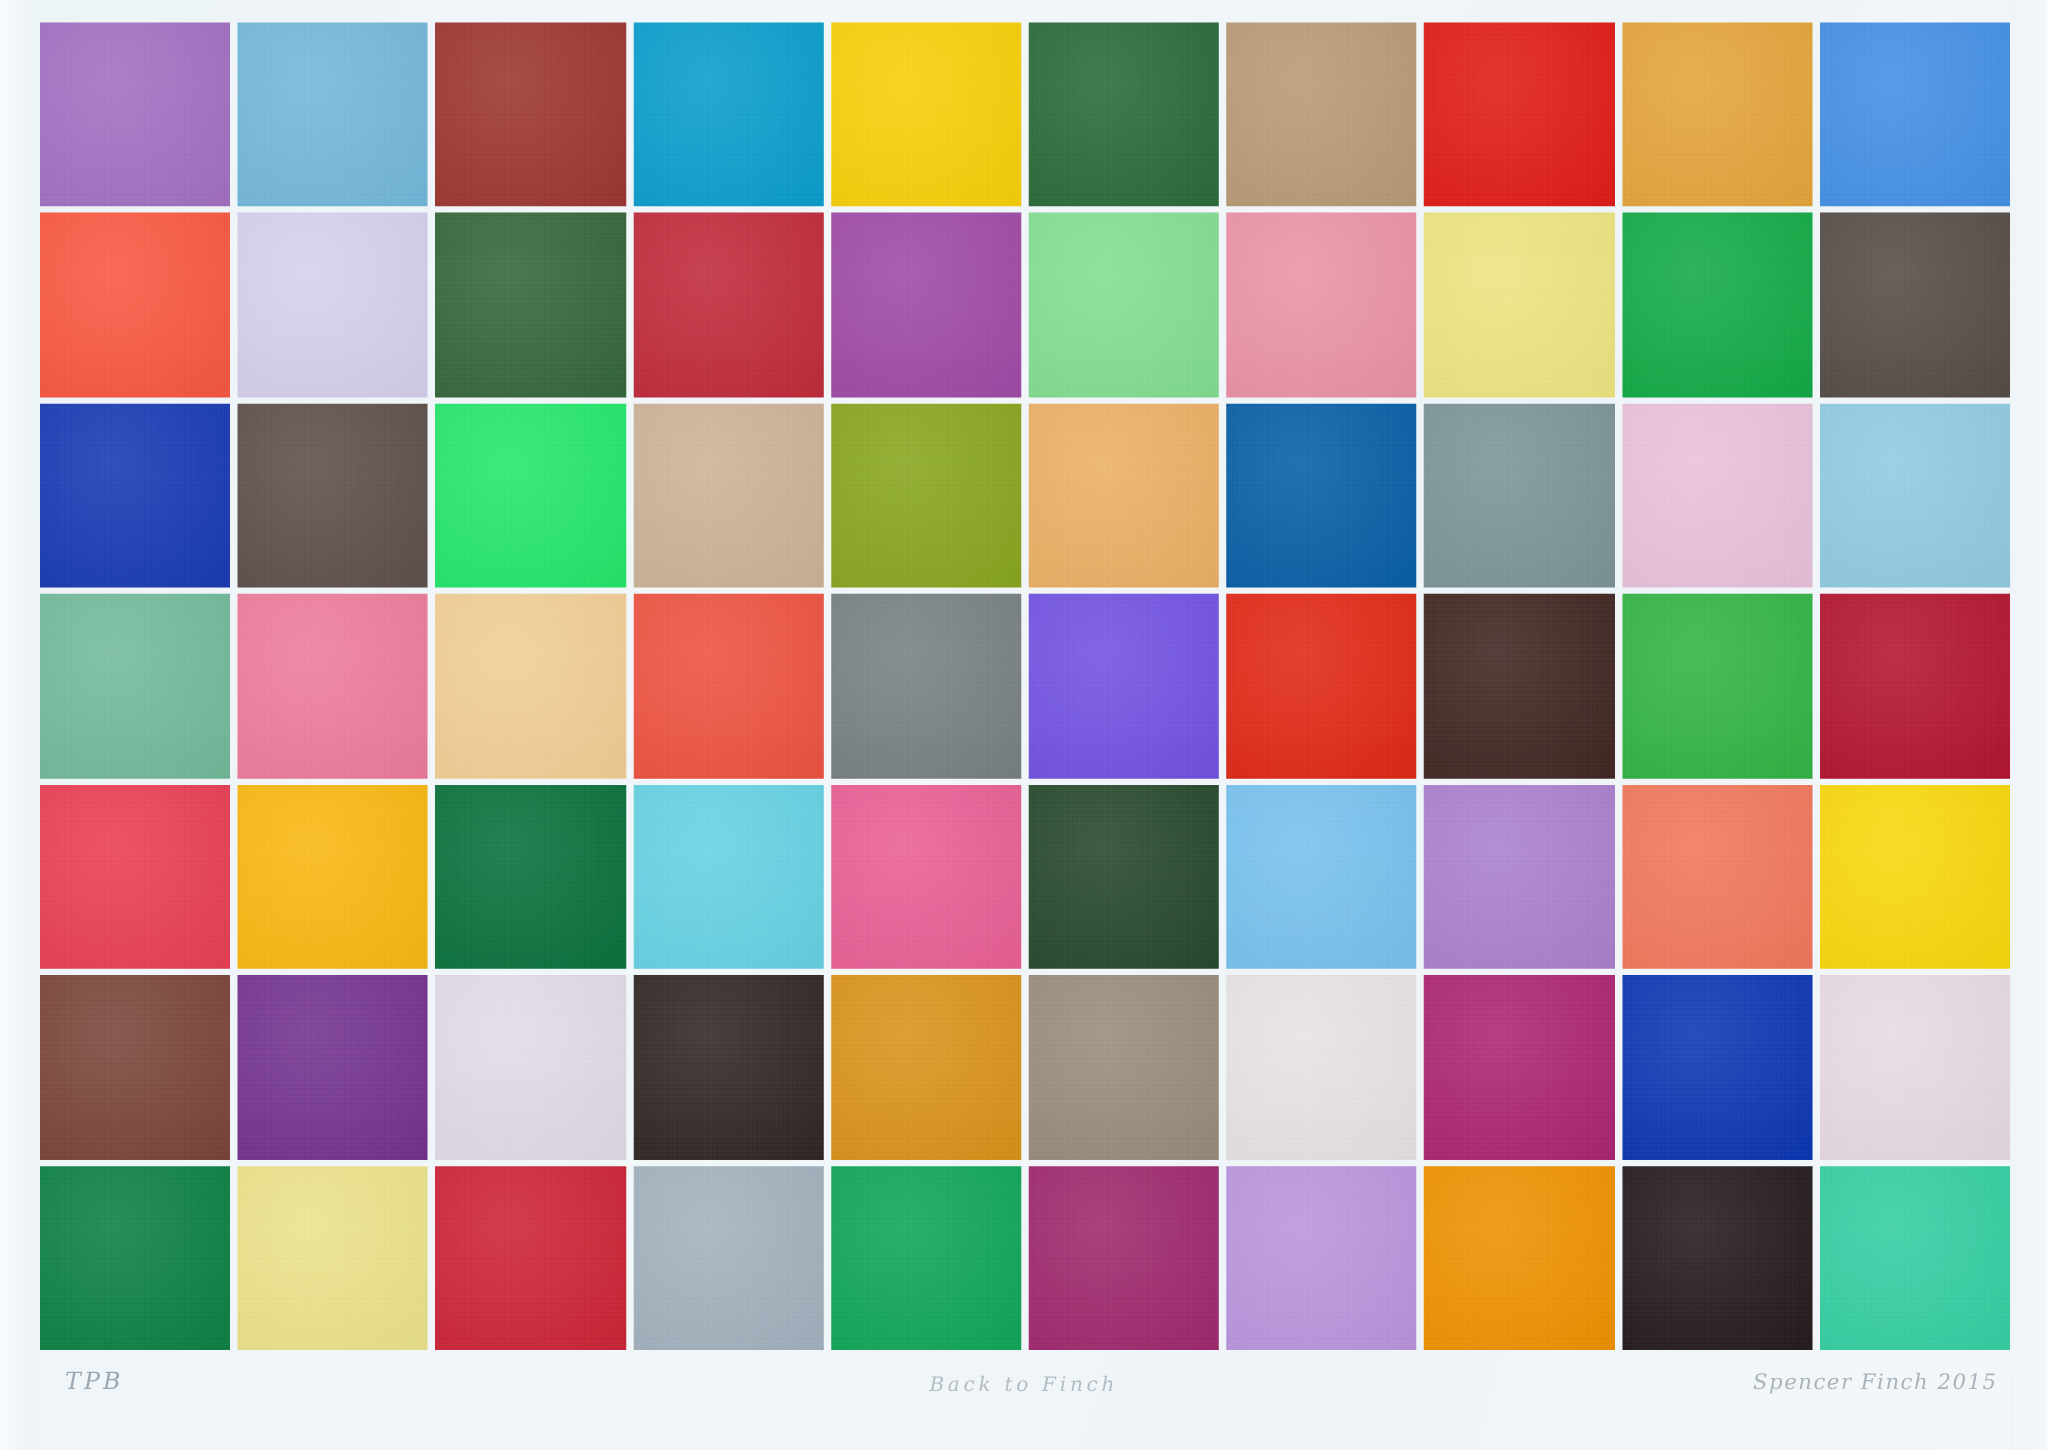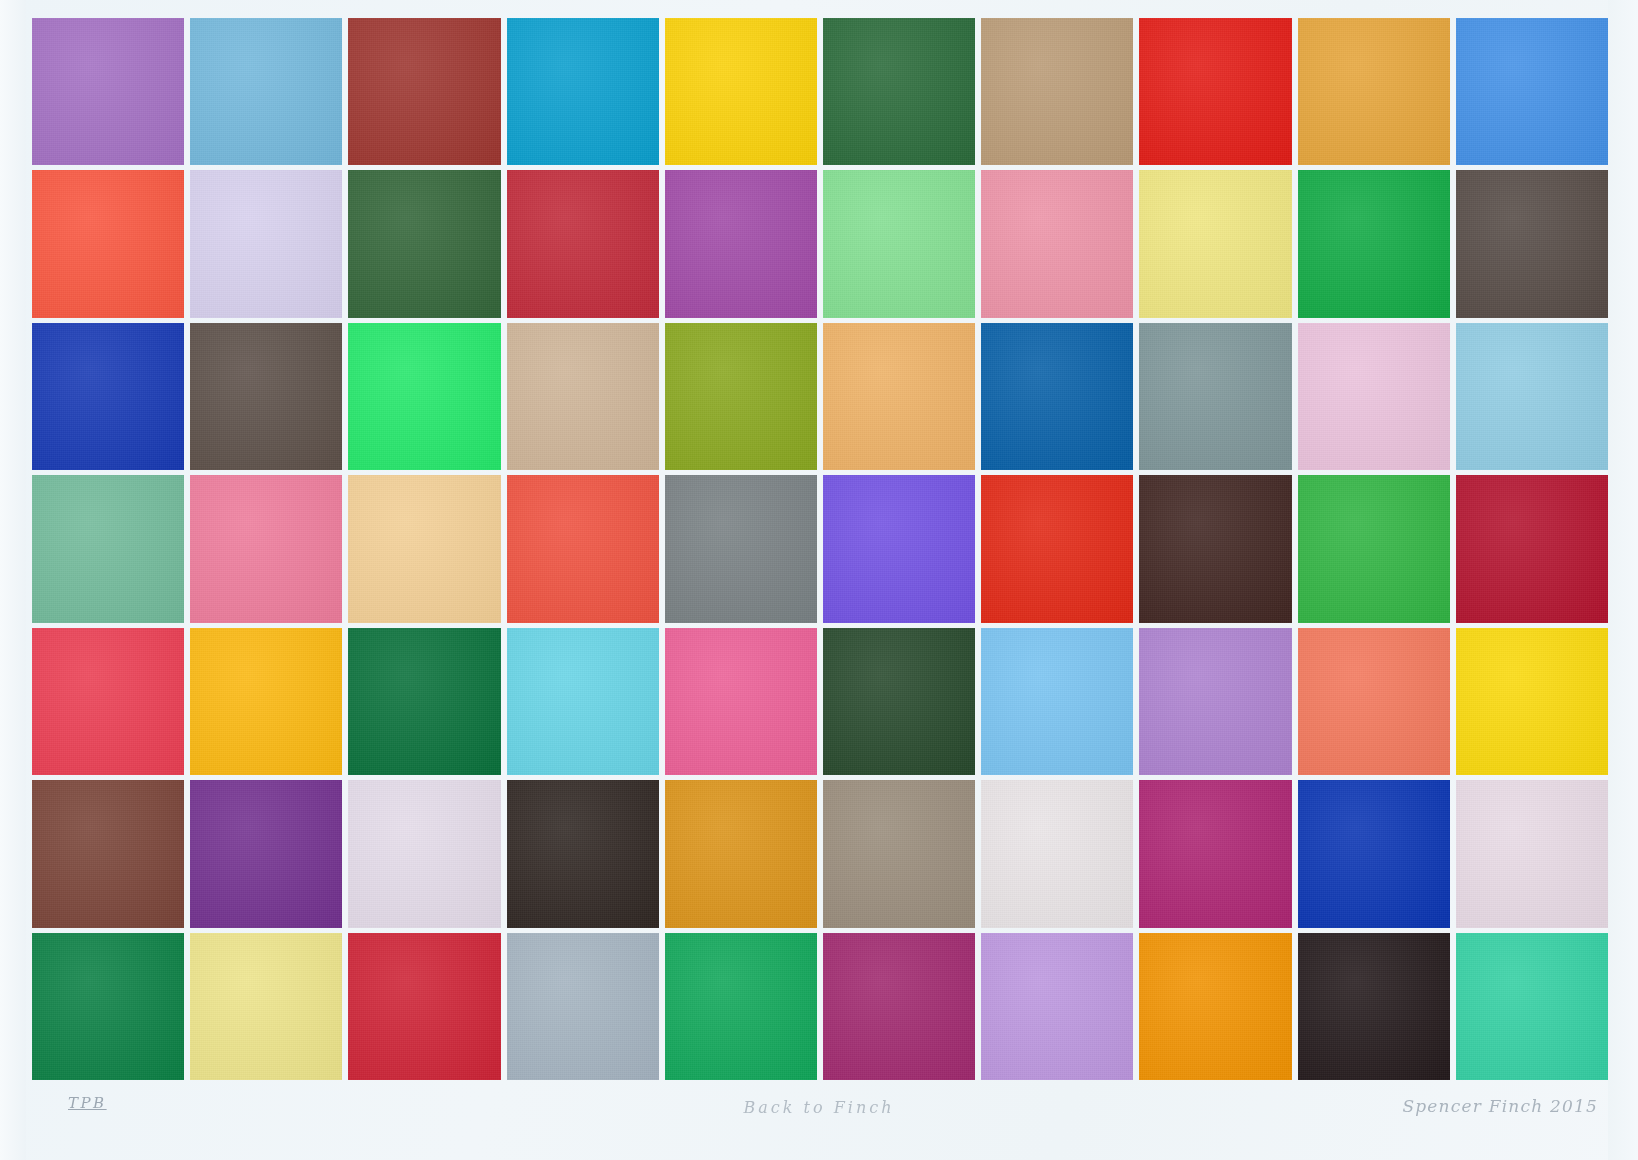--- a/index.html
+++ b/index.html
@@ -71,25 +71,24 @@
     position: absolute;
     color: #8e9aa6;
     font-family: "DejaVu Serif", serif;
     font-size: 17px;
     letter-spacing: 1.6px;
     font-style: italic;
     opacity: 0.85;
     white-space: nowrap;
   }
   #edition-mark {
-    left: 68px;
+    left: 52px;
     top: 1094px;
     letter-spacing: 2.5px;
-    font-size: 15px;
-    text-decoration: underline;
+    font-size: 19px;
   }
   #title-inscription {
     left: 50%;
     top: 1098px;
     transform: translateX(-50%);
     letter-spacing: 3px;
     font-size: 16px;
     opacity: 0.62;
   }
   #signature-mark {

